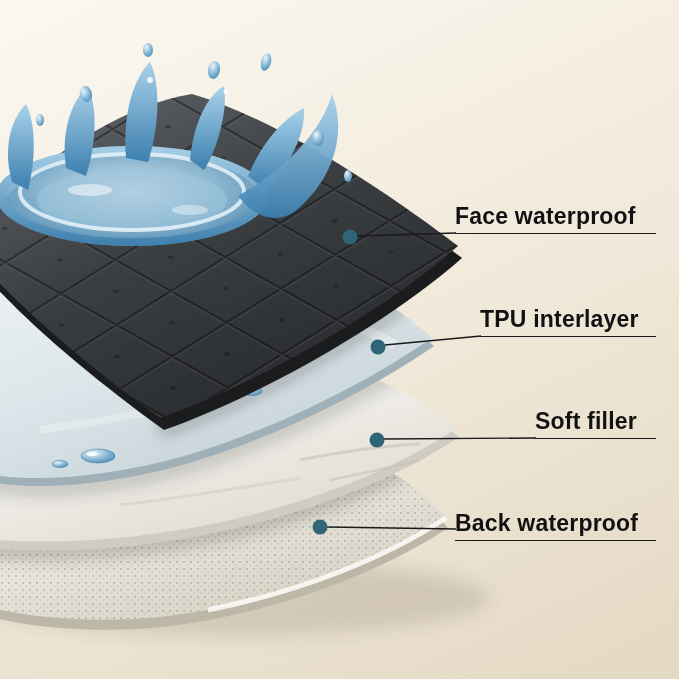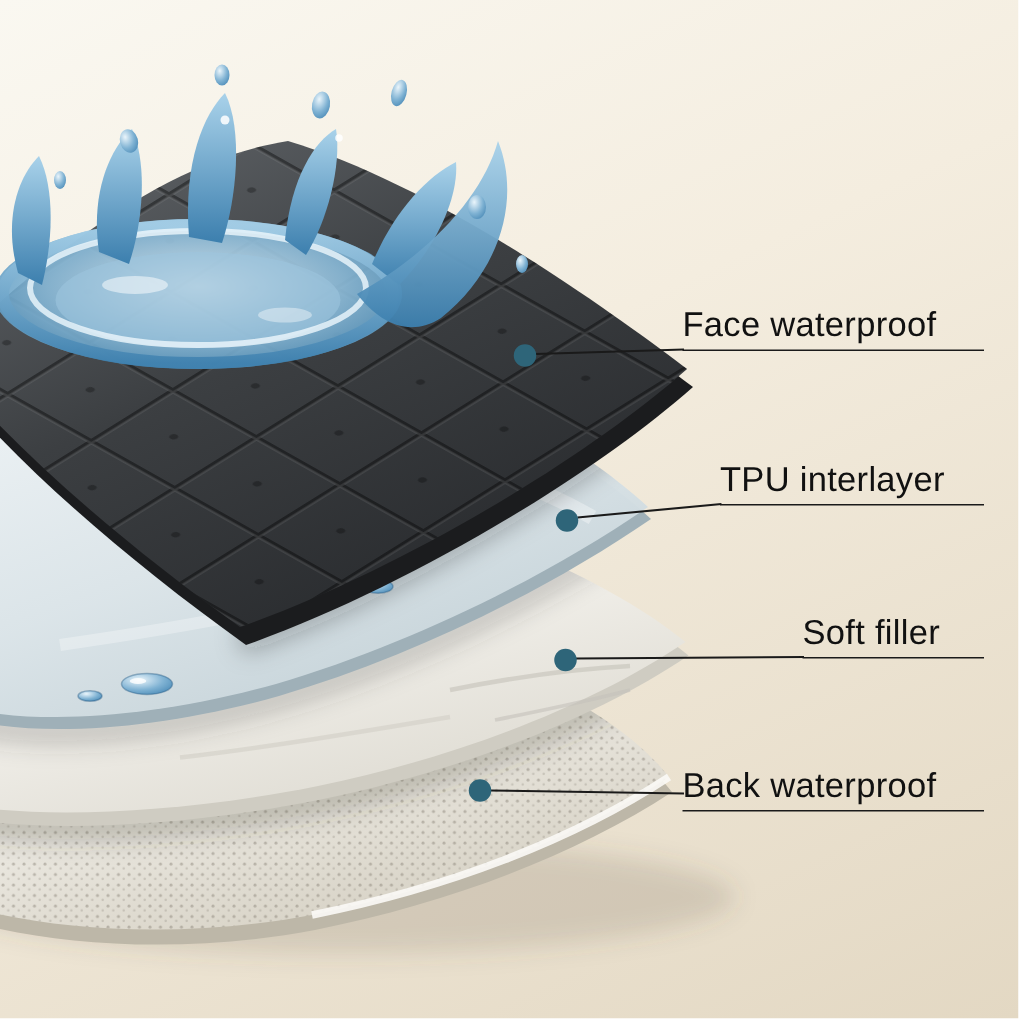--- a/index.html
+++ b/index.html
@@ -15,21 +15,21 @@
   .stage svg{position:absolute;left:0;top:0;}
   .callout{
     position:absolute;
     border-bottom:1.5px solid #1a1a1a;
     padding-bottom:4px;
     height:26px;
     box-sizing:content-box;
   }
   .callout-text{
     font-size:23px;
-    font-weight:400;
+    font-weight:700;
     color:#111;
     letter-spacing:0.2px;
     line-height:26px;
     white-space:nowrap;
   }
   .c1{left:455px;top:203px;width:201px;}
   .c2{left:480px;top:306px;width:176px;}
   .c3{left:535px;top:408px;width:121px;}
   .c4{left:455px;top:510px;width:201px;}
 </style>

